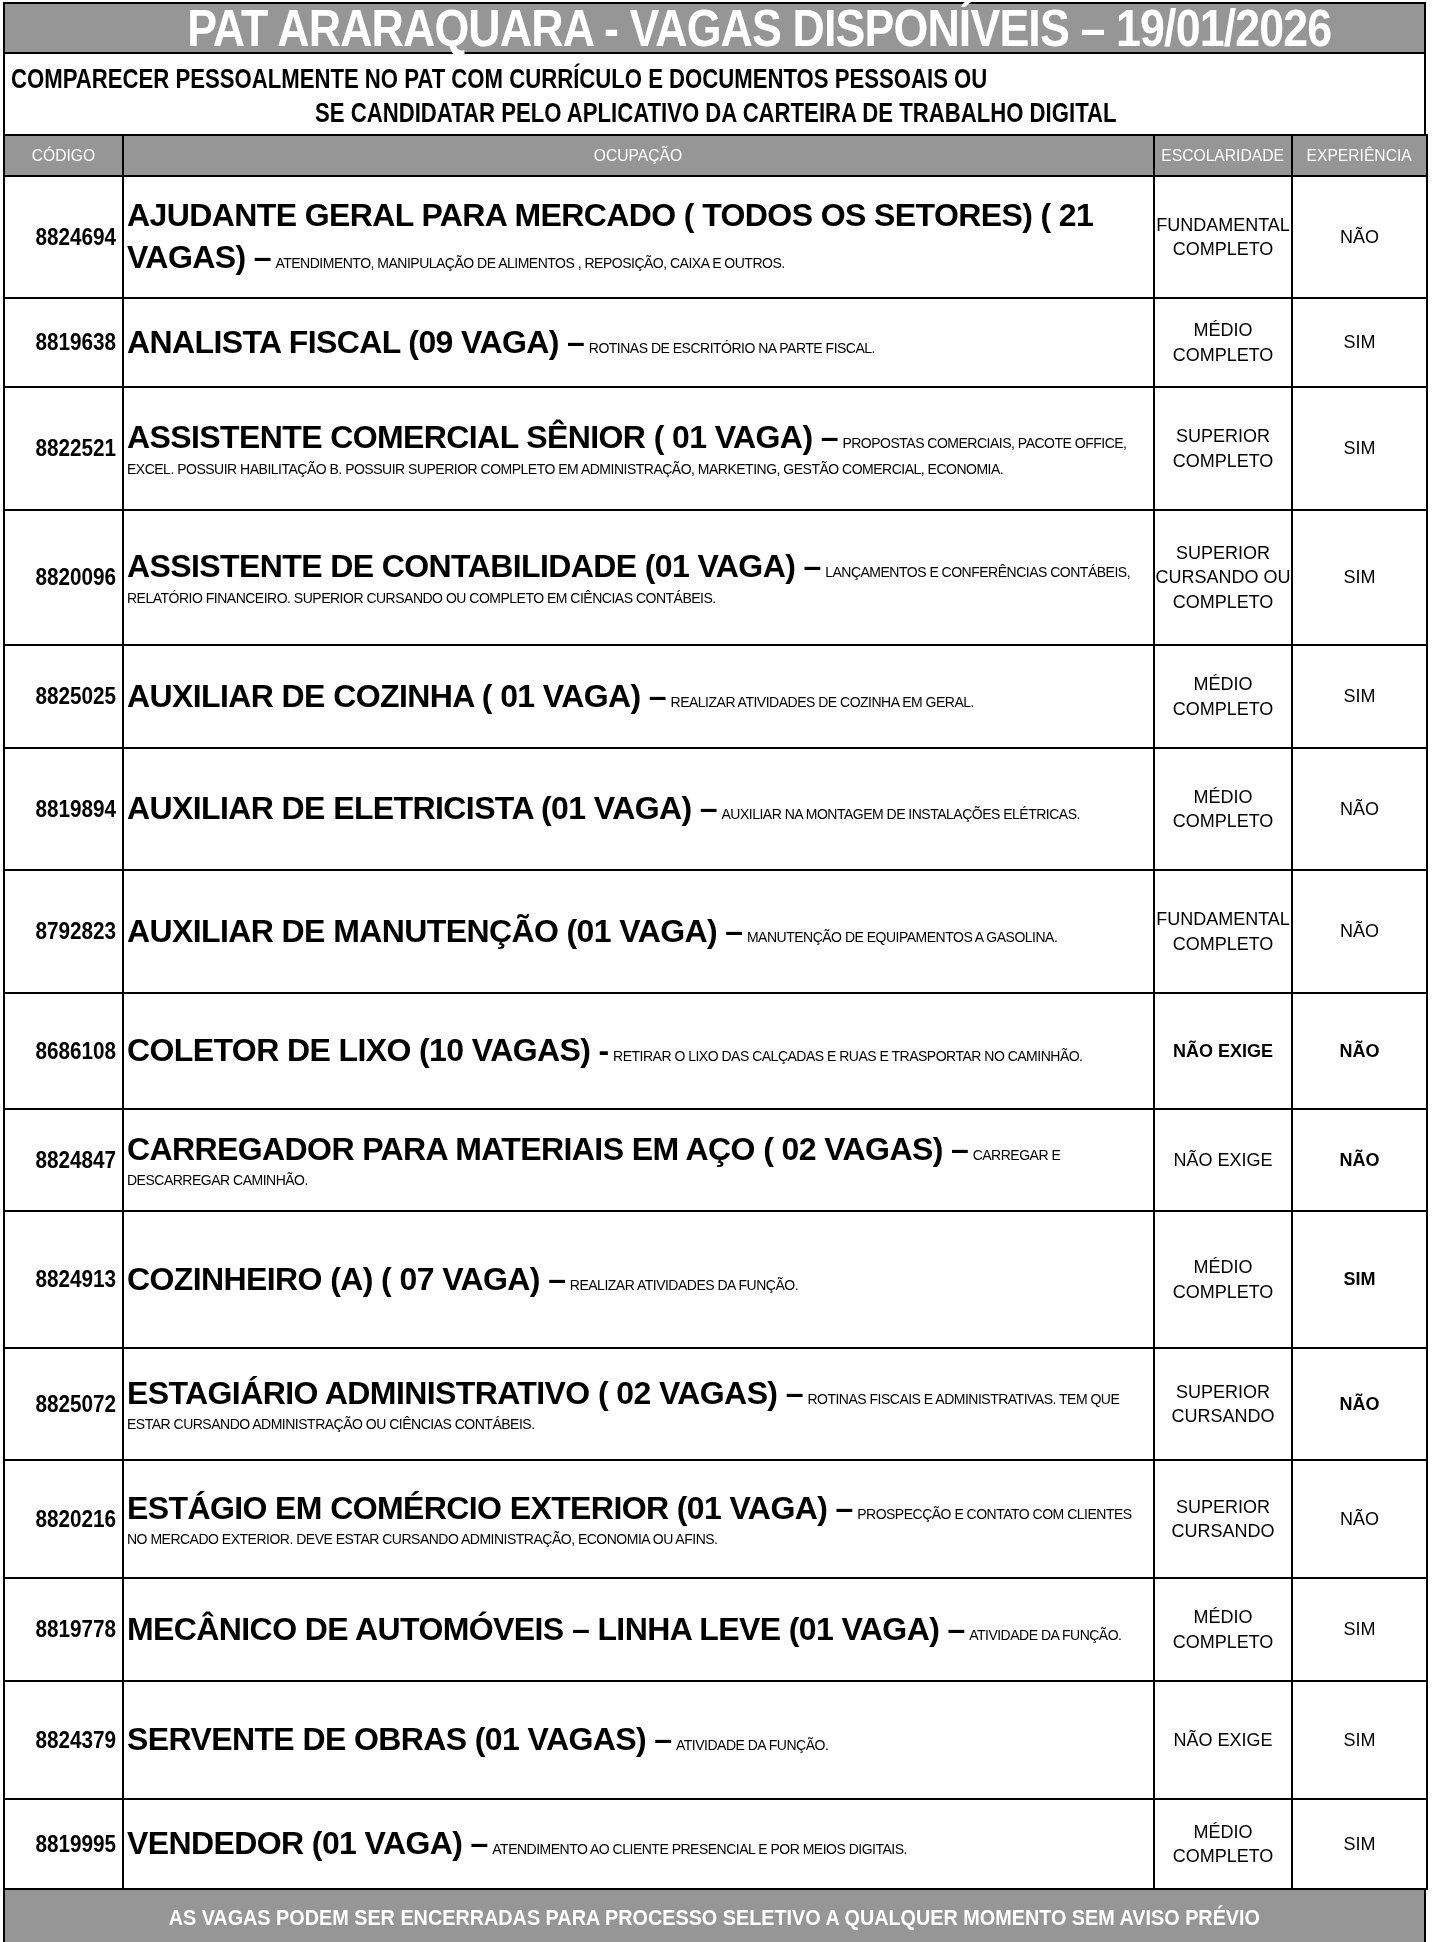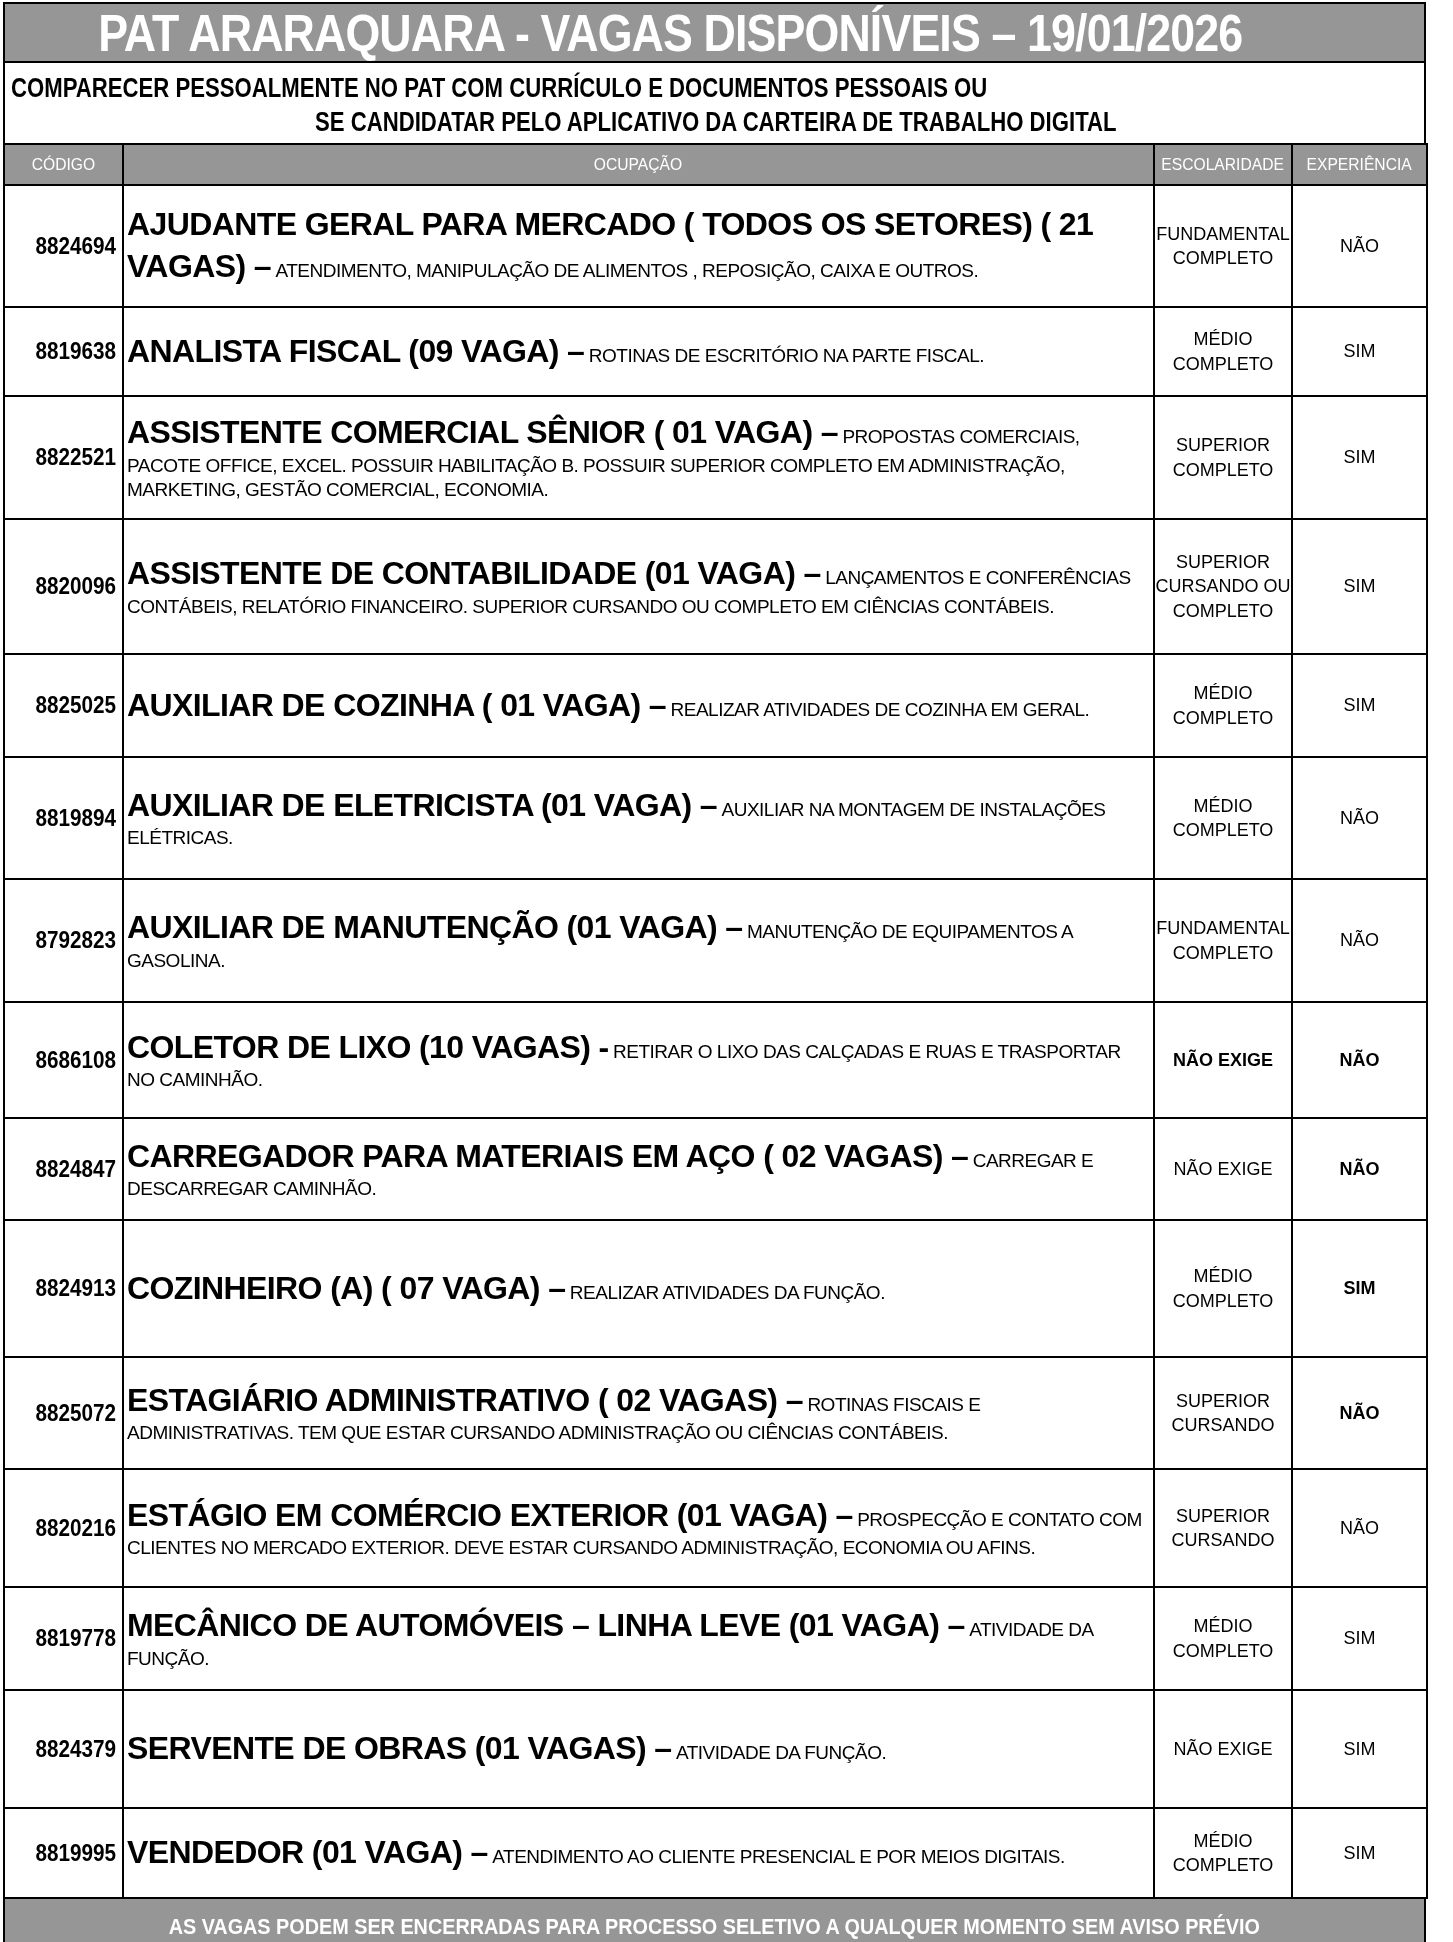--- a/index.html
+++ b/index.html
@@ -1,38 +1,38 @@
 <!DOCTYPE html>
 <html><head>
 <meta charset="utf-8">
 <style>
   html, body { margin: 0; padding: 0; background: #ffffff; }
   body { width: 1453px; height: 1942px; position: relative; overflow: hidden;
          font-family: "Liberation Sans", sans-serif; color: #000; }
   .sheet { position: absolute; left: 3px; top: 2px; width: 1423px; }
-  .title-band { height: 61px; background: #969696; border: 2px solid #000; box-sizing: border-box;
-                display: flex; align-items: center; justify-content: flex-start; }
+  .title-band { height: 52px; background: #969696; border: 2px solid #000; box-sizing: border-box;
+                display: flex; align-items: center; justify-content: flex-end; }
   .title-band span { color: #fff; font-weight: bold; font-size: 52px; letter-spacing: -1px;
                      transform: scaleX(0.86); white-space: nowrap; display: inline-block; }
   .notice { height: 80px; border-left: 2px solid #000; border-right: 2px solid #000; box-sizing: border-box;
             position: relative; }
   .notice .l1 { position: absolute; left: 6px; top: 10px; font-weight: bold; font-size: 27px;
                 transform: scaleX(0.82); transform-origin: left center; white-space: nowrap; }
   .notice .l2 { position: absolute; left: 310px; top: 44px; font-weight: bold; font-size: 27px;
                 transform: scaleX(0.82); transform-origin: left center; white-space: nowrap; }
   table { border-collapse: collapse; width: 1423px; table-layout: fixed; border-radius: 31px; }
   td, th { border: 2px solid #000; padding: 0; }
   th { background: #969696; color: #fff; font-weight: normal; font-size: 17px; height: 39px; text-align: center; }
   th span { display: inline-block; transform: scaleX(0.92); white-space: nowrap; }
   td.code { font-weight: bold; font-size: 23px; text-align: center; padding-left: 24px; }
   td.code span { display: inline-block; transform: scaleX(0.9); }
   td.occ { padding: 4px 3px 4px 3px; vertical-align: middle; }
   .occ-text { line-height: 1.3; }
   .occ-title { font-weight: bold; font-size: 32px; letter-spacing: -0.6px; }
-  .occ-desc { font-size: 19px; letter-spacing: -0.5px; }
+  .occ-desc { font-size: 14px; letter-spacing: -0.5px; }
   td.esc, td.exp { text-align: center; font-size: 18px; line-height: 1.35; }
   .bold { font-weight: bold; }
   .footer { height: 58px; background: #969696; border: 2px solid #000; border-top: none; box-sizing: border-box;
             display: flex; align-items: center; justify-content: center; }
   .footer span { color: #fff; font-weight: bold; font-size: 22px; transform: scaleX(0.9); white-space: nowrap; display: inline-block; }
 </style>
 </head>
 <body>
 
 <div class="sheet">

